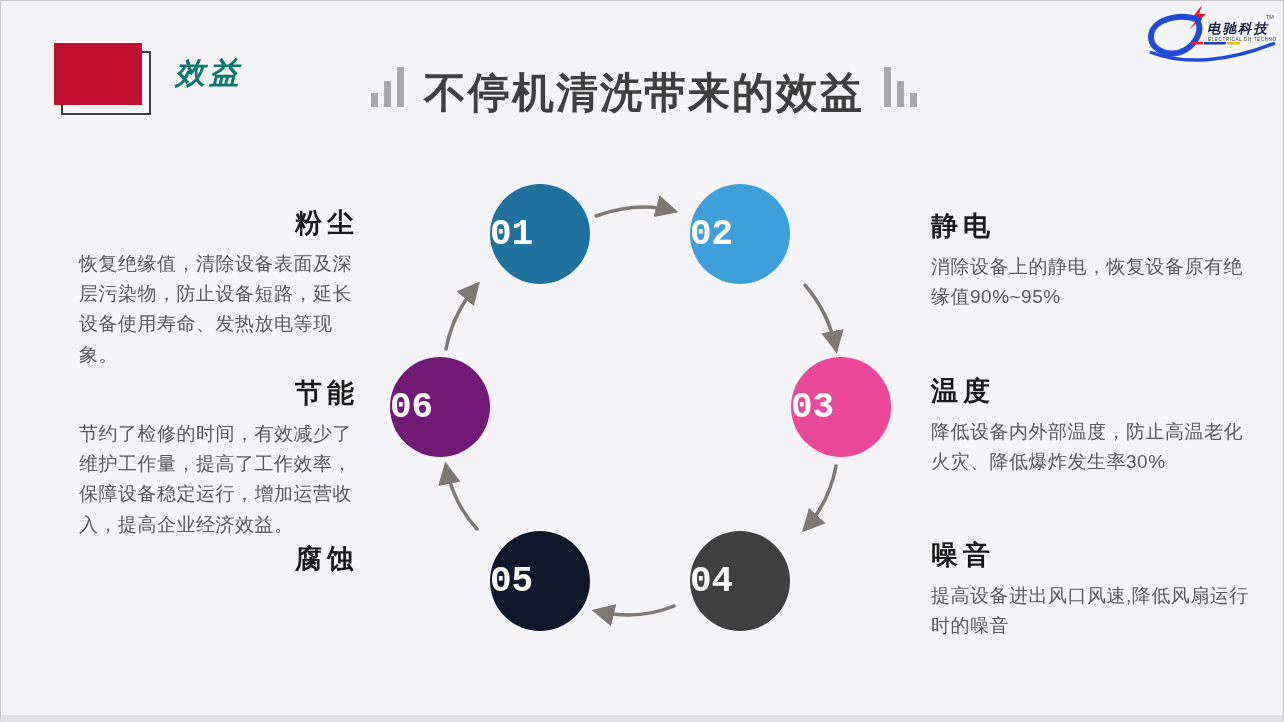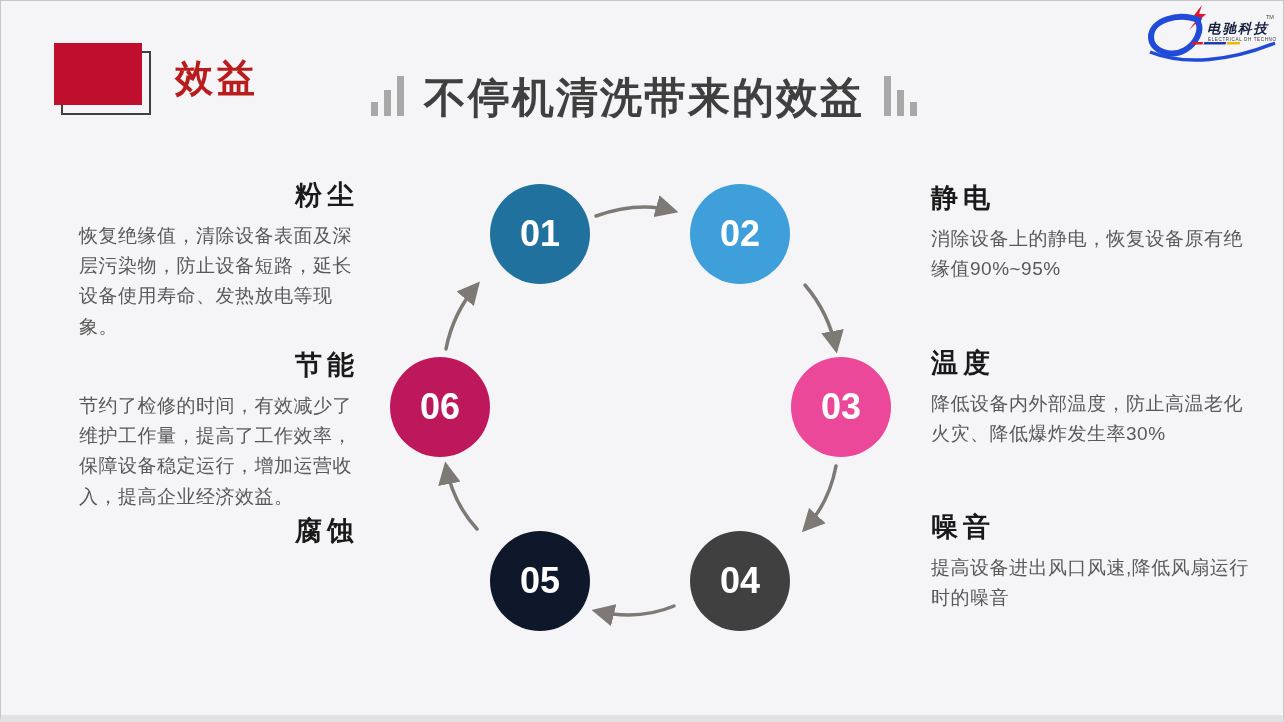--- a/index.html
+++ b/index.html
@@ -17,61 +17,61 @@
   .tag-outline {
     position:absolute; left:60px; top:50px; width:86px; height:60px;
     border:2px solid #3f3f3f; background:transparent;
   }
   .tag-red {
     position:absolute; left:53px; top:42px; width:88px; height:62px;
     background:#c00f2e;
   }
   .tag-label {
     position:absolute; left:174px; top:52px;
-    font-size:38px; font-weight:bold; color:#b91c1c; letter-spacing:4px;
+    font-size:30px; font-weight:bold; color:#0f766e; letter-spacing:4px;font-style:italic;
   }
 
   
   .title-row {
     position:absolute; left:338px; top:66px; width:610px; height:62px;
-    display:flex; align-items:center; justify-content:center; gap:20px;
+    display:flex; align-items:flex-start; justify-content:center; gap:20px;
   }
   .bars { display:flex; align-items:flex-end; gap:6px; padding-bottom:4px; }
   .bar { width:7px; background:#a8a8a8; }
   .b1{height:14px;} .b2{height:26px;} .b3{height:40px;}
   .main-title {
     font-size:42px; font-weight:800; color:#3f3f3f; letter-spacing:2px;
     line-height:1.25; white-space:nowrap;
   }
 
   
   .logo { position:absolute; right:6px; top:2px; width:132px; height:66px; }
 
   
-  .benefit { position:absolute; }
+  .benefit { position:absolute;margin-top:28px; }
   .benefit h3 {
     margin:0 0 10px 0; font-size:27px; font-weight:bold; color:#1a1a1a;
     letter-spacing:5px; line-height:1.1;
   }
   .benefit p {
     margin:0; font-size:19px; color:#595959; line-height:1.6;
     letter-spacing:0.5px;
   }
   .left-col { left:78px; width:280px; }
   .left-col h3 { text-align:right; }
   .right-col { left:930px; width:318px; }
   .pos-l1 { top:180px; } .pos-l2 { top:350px; } .pos-l3 { top:516px; }
   .pos-r1 { top:183px; } .pos-r2 { top:348px; } .pos-r3 { top:512px; }
 
   
   .cycle-arrows { position:absolute; left:380px; top:160px; width:520px; height:500px; }
   .circle {
     position:absolute; width:100px; height:100px; border-radius:50%;
-    display:flex; align-items:center; justify-content:center;
-    color:#ffffff; font-size:36px; font-weight:bold;
+    display:flex; align-items:center; justify-content:flex-start;
+    color:#ffffff; font-size:36px; font-weight:bold;font-family:Liberation Mono, monospace;
   }
   .c01 { left:489px; top:183px; }
   .c02 { left:689px; top:183px; }
   .c03 { left:790px; top:356px; }
   .c04 { left:689px; top:530px; }
   .c05 { left:489px; top:530px; }
   .c06 { left:389px; top:356px; }
 </style>
 </head>
 <body>
@@ -159,17 +159,17 @@
   </div>
   <div class="circle c03" style="background: #ec4899;">
     <span>03</span>
   </div>
   <div class="circle c04" style="background: #404040;">
     <span>04</span>
   </div>
   <div class="circle c05" style="background: #0f172a;">
     <span>05</span>
   </div>
-  <div class="circle c06" style="background: #be185d;">
+  <div class="circle c06" style="background: #701a75;">
     <span>06</span>
   </div>
 
 </div>
 
 </body></html>

